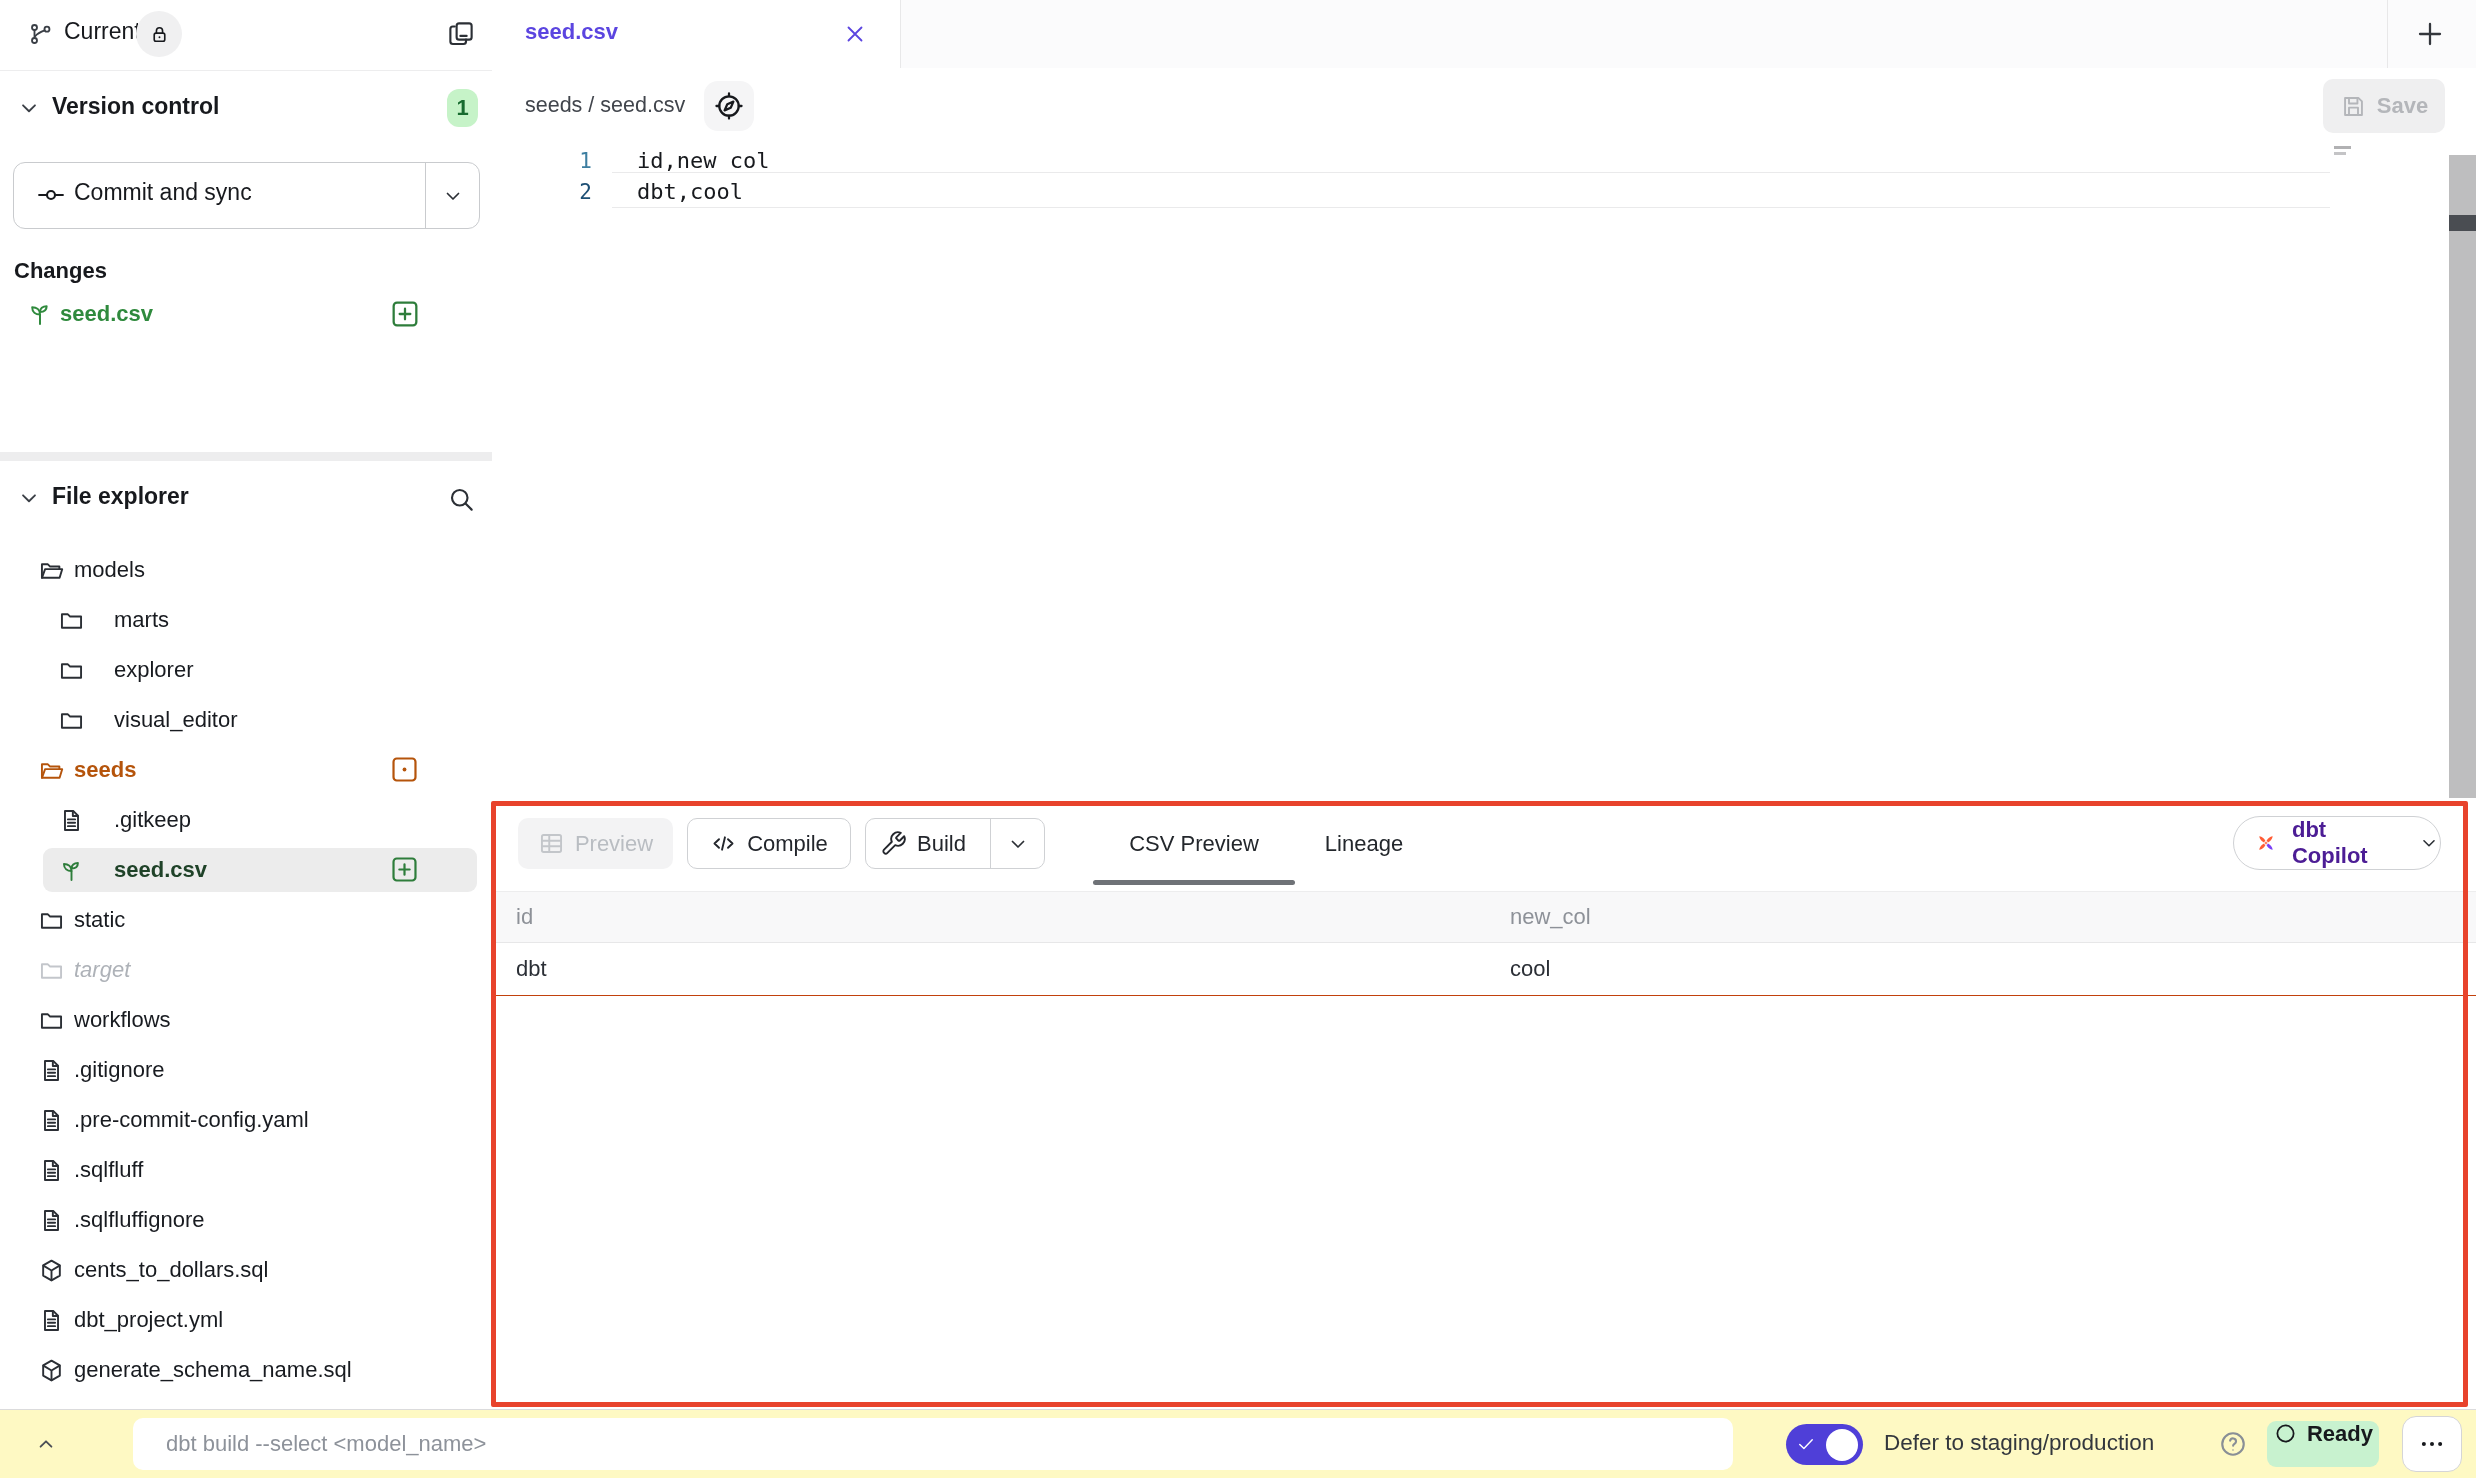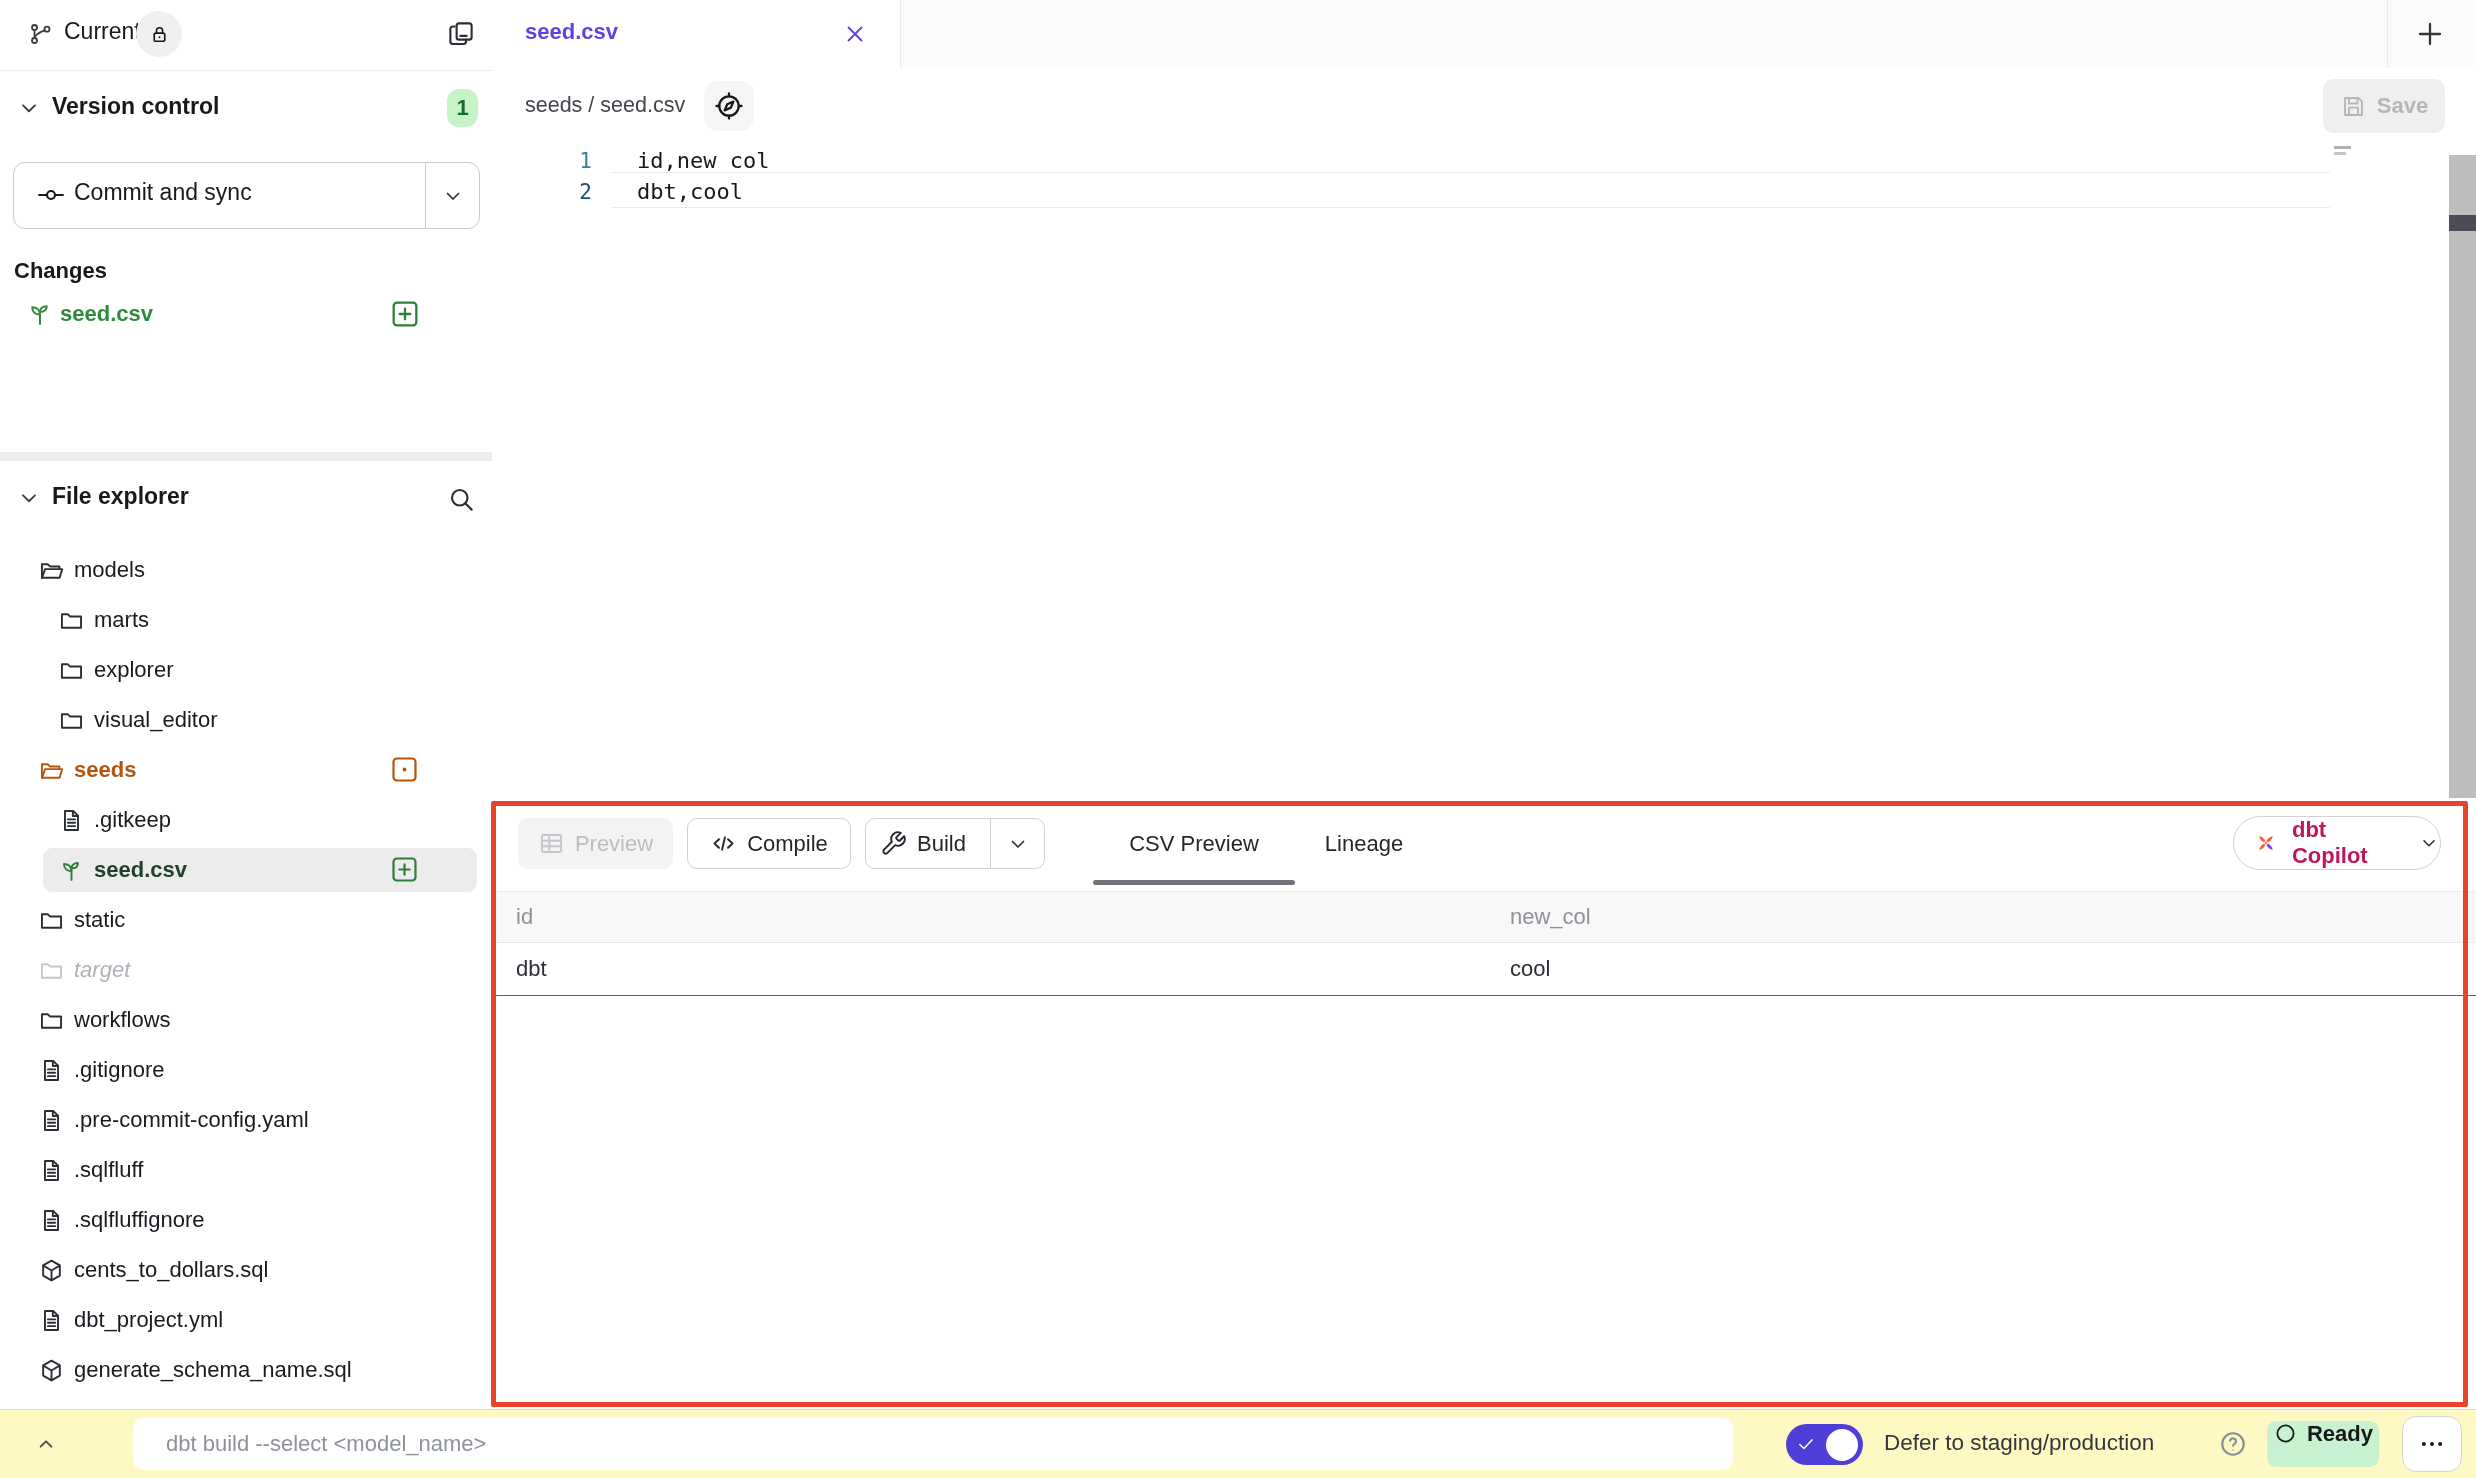--- a/index.html
+++ b/index.html
@@ -39,21 +39,21 @@
 
   .sb-divider{position:absolute;left:0;top:452px;width:100%;height:9px;background:#ededee;}
   .fe-head{position:absolute;left:0;top:478px;width:100%;height:46px;}
   .search-btn{position:absolute;left:446px;top:6px;color:#2b2f35;cursor:pointer;}
 
   #fe-list{position:absolute;left:0;top:545px;width:100%;}
   .fe-row{position:relative;height:50px;display:flex;align-items:center;font-size:22px;color:#181b20;cursor:pointer;}
   .fe-row .fe-icon{position:relative;z-index:1;margin-right:9px;color:#2b2f35;}
   .fe-row .fe-label{position:relative;z-index:1;}
   .fe-row.lvl1{padding-left:38px;}
-  .fe-row.lvl2{padding-left:58px;}
+  .fe-row.lvl2{padding-left:58px;gap:20px;}
   .fe-row.st-modified{color:#b5540b;font-weight:700;}
   .fe-row.st-modified .fe-icon{color:#b5540b;}
   .fe-row.st-selected{color:#1f4228;font-weight:700;}
   .fe-row.st-selected .fe-icon{color:#2e7d3b;}
   .fe-row.st-dimmed{color:#aeb2b8;}
   .fe-row.st-dimmed .fe-label{font-style:italic;text-align:center;}
   .fe-row.st-dimmed .fe-icon{color:#c3c6cb;}
   .sel-bg{position:absolute;left:43px;top:3px;width:434px;height:44px;border-radius:9px;background:#ececec;z-index:0;}
   .fe-badge{position:absolute;left:389px;top:9px;z-index:1;}
 
@@ -92,21 +92,21 @@
   .btn-preview{left:26px;width:155px;}
   .btn-compile{left:195px;width:164px;}
   .btn-build{left:373px;width:180px;padding:0;}
   .build-main{flex:1;display:flex;align-items:center;justify-content:center;gap:10px;height:100%;}
   .build-chev{width:53px;height:100%;border-left:1.5px solid #cfd1d4;display:flex;align-items:center;justify-content:center;color:#2b2f35;}
   .ptab{position:absolute;top:16px;height:51px;display:flex;align-items:center;justify-content:center;font-size:22px;color:#23272c;cursor:pointer;}
   .ptab1{left:601px;width:202px;font-weight:500;}
   .ptab2{left:811px;width:122px;font-weight:400;}
   .ptab-underline{position:absolute;left:601px;top:78px;width:202px;height:5px;background:#6f7277;border-radius:3px;}
   .copilot-btn{position:absolute;left:1741px;top:14px;width:208px;height:54px;border:1.5px solid #cfd1d4;border-radius:27px;background:#fff;
-    display:flex;align-items:center;gap:12px;padding-left:18px;box-sizing:border-box;font-size:22px;font-weight:600;color:#be185d;cursor:pointer;}
+    display:flex;align-items:center;gap:12px;padding-left:18px;box-sizing:border-box;font-size:22px;font-weight:600;color:#4c1d95;cursor:pointer;}
   .copilot-chev{margin-left:6px;color:#2b2f35;}
 
   .csv-table{position:absolute;left:0;top:89px;width:100%;}
   .csv-hrow{height:50px;background:#f8f8f9;border-top:1px solid #ededee;border-bottom:1px solid #e7e7e8;
     display:grid;grid-template-columns:994px 1fr;align-items:center;padding-left:24px;font-size:22px;color:#8d9198;}
   .csv-drow{height:52px;border-bottom:1px solid #c2410c;display:grid;grid-template-columns:994px 1fr;align-items:center;padding-left:24px;font-size:22px;color:#2b2f36;}
 
   
   #statusbar{position:absolute;left:0;bottom:0;width:100%;height:68px;background:#fef9c3;border-top:1px solid #dbdbdc;}
   .collapse-btn{position:absolute;left:24px;top:16px;width:44px;height:36px;display:flex;align-items:center;justify-content:center;color:#4a4e55;cursor:pointer;}

